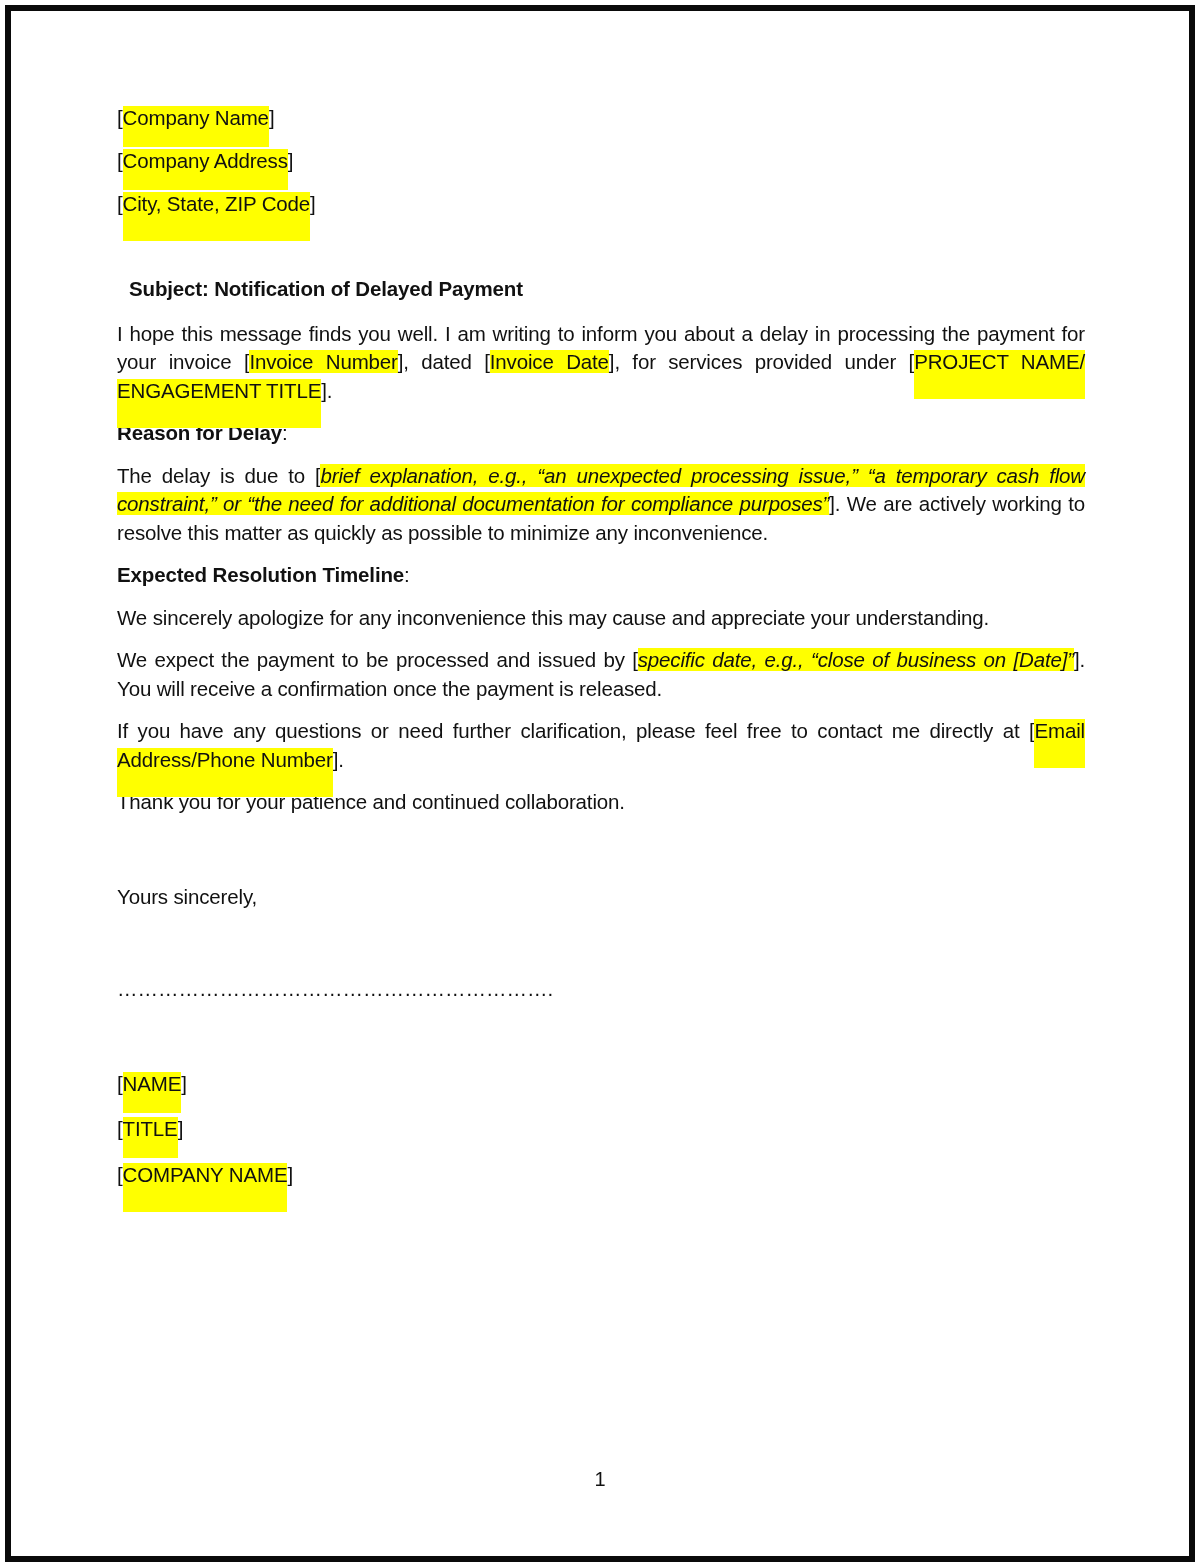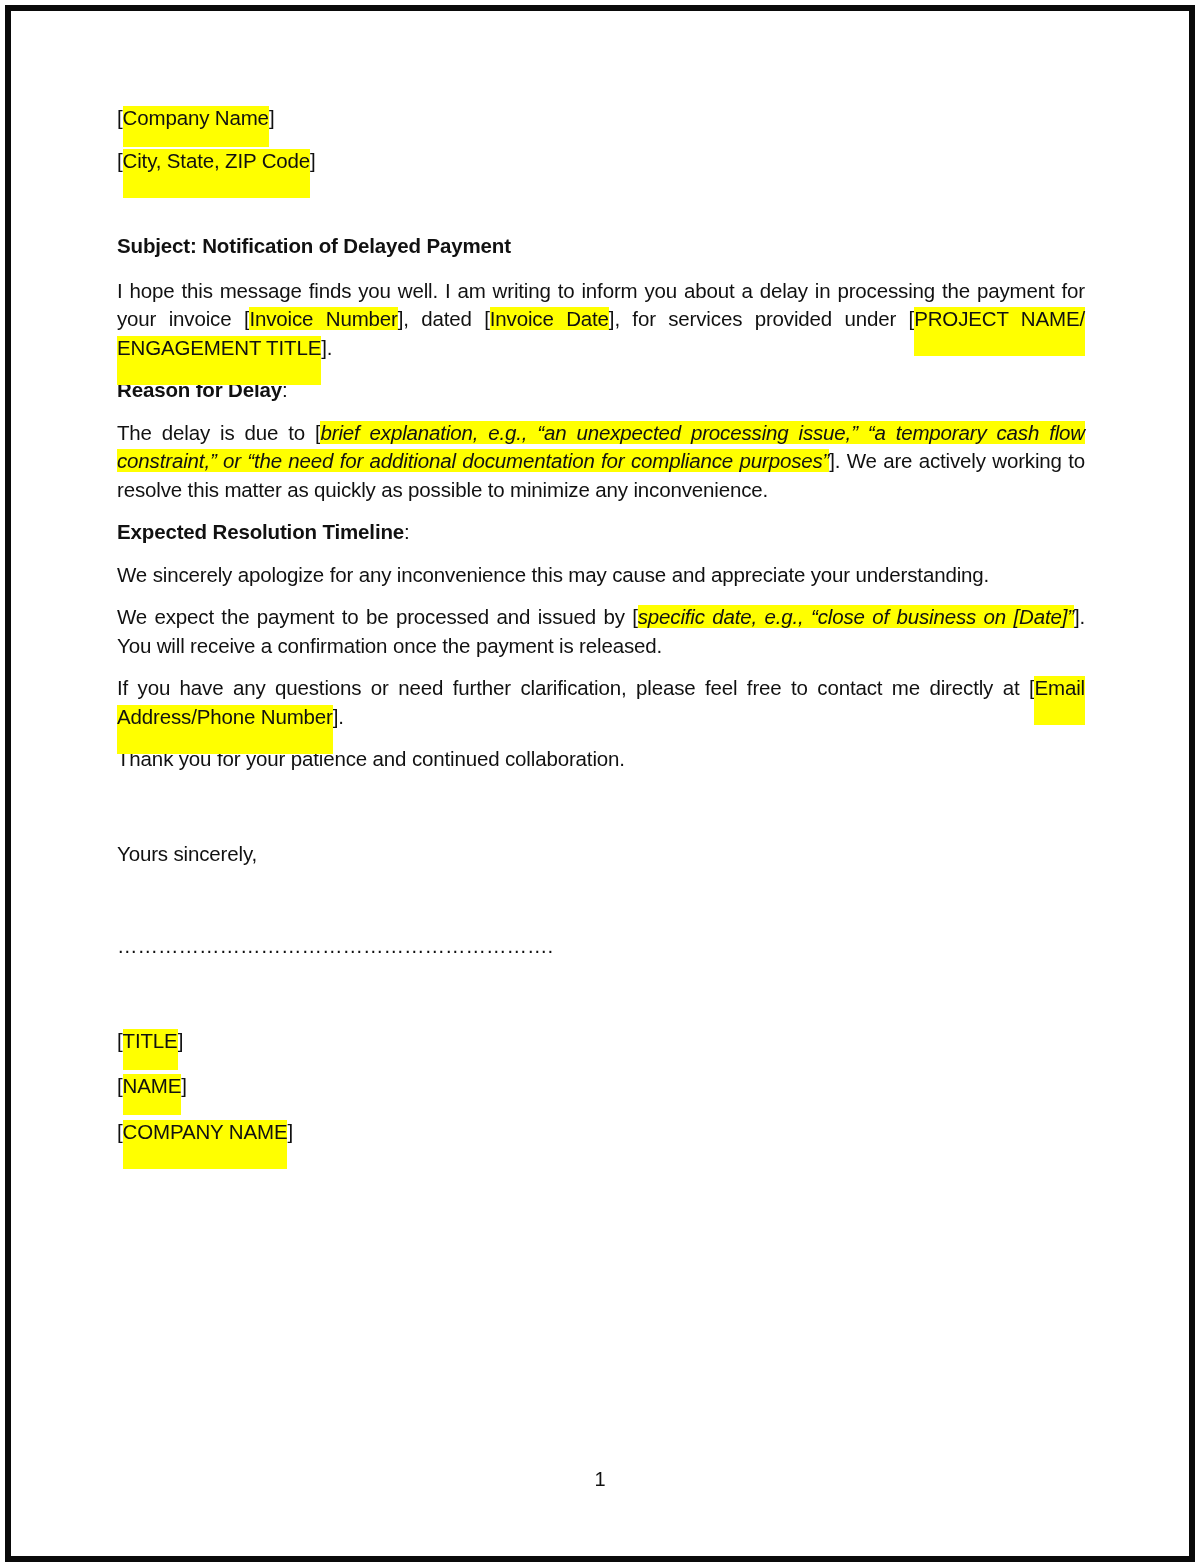--- a/index.html
+++ b/index.html
@@ -84,21 +84,21 @@
     z-index: 0;
   }
 
   .addr-block { margin-bottom: 0; }
 
   .gap-subject { height: 42px; }
   .gap-sig     { height: 52px; }
   .gap-dots    { height: 50px; }
   .gap-name    { height: 52px; }
 
-  .subject { margin: 0 0 16px 0; font-weight: bold; }
+  .subject { margin: 0 0 16px 12px; font-weight: bold; }
 
   .heading-run { font-weight: bold; }
 
   .dots {
     font-family: "Liberation Sans", sans-serif;
     font-size: 20.5px;
     letter-spacing: 0px;
     color: #111111;
     white-space: nowrap;
   }
@@ -128,20 +128,21 @@
 <div class="page">
 
   <div class="page-border"></div>
 
   <div class="sheet doc">
 
     <div class="addr-block">
 
       <div class="addr-line">[<mark class="bleed-sm">Company Name</mark>]</div>
 
+      <div class="addr-line">[<mark class="bleed-sm">Company Address</mark>]</div>
 
       <div class="addr-line">[<mark class="bleed">City, State, ZIP Code</mark>]</div>
     </div>
 
     <div class="gap-subject"></div>
 
     <p class="subject"><span>Subject: Notification of Delayed Payment</span></p>
 
 
     <p class="just"><span>I hope this message finds you well. I am writing to inform you about a delay in processing the payment for your invoice [</span><mark>Invoice Number</mark><span>], dated [</span><mark>Invoice Date</mark><span>], for services provided under [</span><mark class="bleed">PROJECT NAME/ ENGAGEMENT TITLE</mark><span>].</span></p>
@@ -165,23 +166,23 @@
     <p>Yours sincerely,</p>
 
     <div class="gap-dots"></div>
 
     <p class="dots">……………………………………………………….</p>
 
     <div class="gap-name"></div>
 
     <div class="sig-block">
 
+      <div class="sig-line"><span>[</span><mark class="bleed-sm">NAME</mark><span>]</span></div>
+
       <div class="sig-line"><span>[</span><mark class="bleed-sm">TITLE</mark><span>]</span></div>
-
-      <div class="sig-line"><span>[</span><mark class="bleed-sm">NAME</mark><span>]</span></div>
 
       <div class="sig-line"><span>[</span><mark class="bleed">COMPANY NAME</mark><span>]</span></div>
     </div>
 
   </div>
 
   <div class="page-number">1</div>
 
 </div>
 

